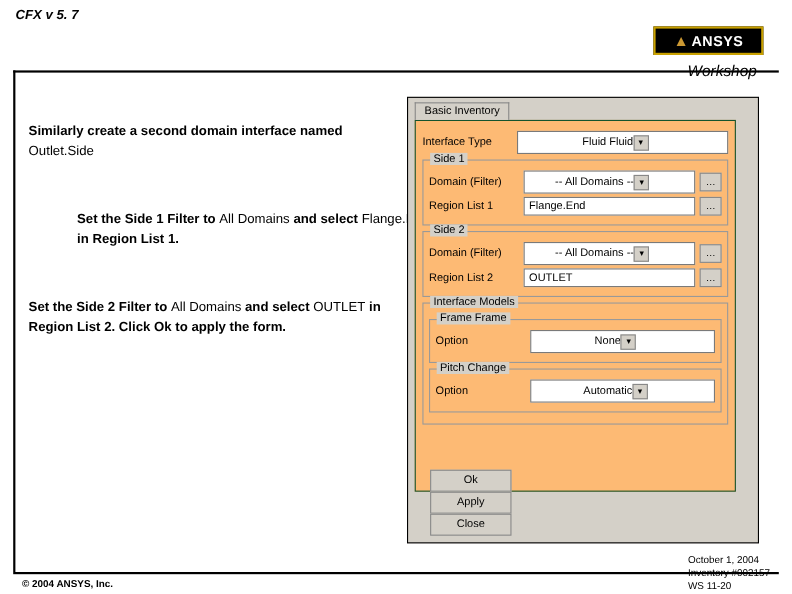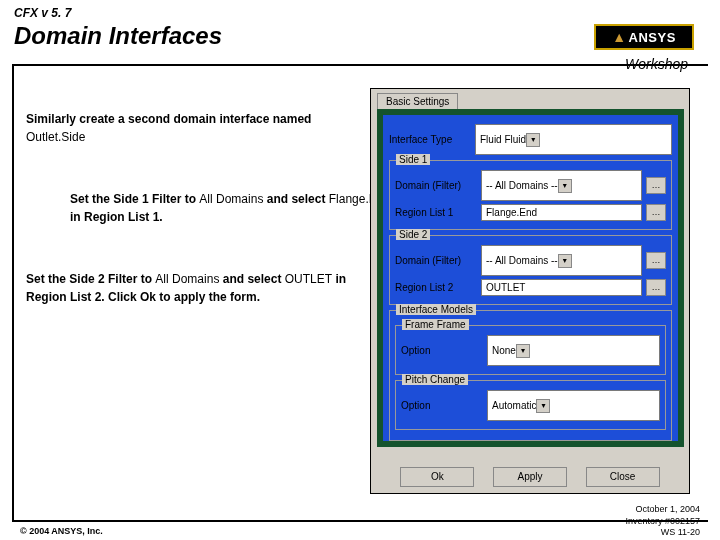--- a/index.html
+++ b/index.html
@@ -77,36 +77,36 @@
     display: inline-block;
     background: #d4d0c8;
     border: 1px solid #888;
     border-bottom: none;
     padding: 2px 8px;
     font-size: 10px;
     position: relative;
     z-index: 2;
   }
   .panel {
-    margin: 0 5px 0 6px;
-    border: 6px solid #14532d;
+    margin: 0 20px 0 6px;
+    border: 1px solid #14532d;
     padding: 6px;
-    background: #1d4ed8;
+    background: #fdba74;
     height: 338px;
     overflow: hidden;
   }
   .row { display: flex; align-items: center; margin: 3px 0; gap: 4px; }
   .lbl { width: 82px; font-size: 10px; }
   .sel {
     flex: 1;
-    height: 31px;
+    height: 21px;
     background: #fff;
     border: 1px solid #7a7a7a;
     font-size: 10px;
-    display: flex; align-items: center; justify-content: flex-start;
+    display: flex; align-items: center; justify-content: center;
     padding: 0 17px 0 4px;
   }
   .sel .arrow { width: 14px; height: 14px; background: #d4d0c8; border: 1px solid #888; text-align: center; line-height: 12px; font-size: 8px; }
   .listbox { flex: 1; height: 17px; background: #fff; border: 1px solid #7a7a7a; font-size: 10px; padding: 1px 4px; display: flex; align-items: center; }
   .group {
     border: 1px solid #999;
     margin: 5px 0;
     padding: 6px 5px 5px 5px;
     position: relative;
   }
@@ -123,49 +123,49 @@
     border: 1px solid #888;
     font-size: 9px;
     text-align: center;
     line-height: 15px;
   }
   .btnrow {
     position: absolute;
     bottom: 6px; left: 0; right: 0;
     display: flex; justify-content: space-around;
     padding: 0 20px;
+    flex-direction: column;
   }
   .btn {
     width: 74px; height: 20px;
     background: #d4d0c8;
     border: 1px solid #888;
     font-size: 10px;
     text-align: center;
     line-height: 18px;
   }
   .footer-left {
     position: absolute;
     bottom: 4px; left: 20px;
     font-size: 9px;
     font-weight: bold;
   }
   .footer-right {
     position: absolute;
     bottom: 2px; right: 20px;
     font-size: 9px;
-    text-align: right;
+    text-align: left;
     line-height: 1.25;
   }
 </style>
 </head>
 <body>
 
 <div class="slide-header">
   <div class="ver">CFX v 5. 7</div>
-  <div class="title">Domain Interfaces</div>
 </div>
 <div class="logo">
     <span class="tri">▲</span>
     <span>ANSYS</span>
   </div>
 <div class="wslabel">Workshop</div>
 
 <div class="frame-line hline1"></div>
 <div class="frame-line vline1"></div>
 <div class="frame-line hline2"></div>
@@ -174,21 +174,21 @@
   <b>Similarly create a second domain interface named </b><span>Outlet.Side</span>
 </div>
 <div class="body-text bt2">
   <b>Set the Side 1 Filter to </b><span>All Domains</span><b> and select </b><span>Flange.End</span><b> in Region List 1.</b>
 </div>
 <div class="body-text bt3">
   <b>Set the Side 2 Filter to </b><span>All Domains</span><b> and select </b><span>OUTLET</span><b> in Region List 2. Click Ok to apply the form.</b>
 </div>
 
 <div class="dialog">
-  <div class="tab">Basic Settings</div>
+  <div class="tab">Basic Inventory</div>
   <div class="panel">
 
     <div class="row">
       <div class="lbl">Interface Type</div>
       <div class="sel">
         <span>Fluid Fluid</span>
           <span class="arrow">▾</span>
       </div>
     </div>
 

